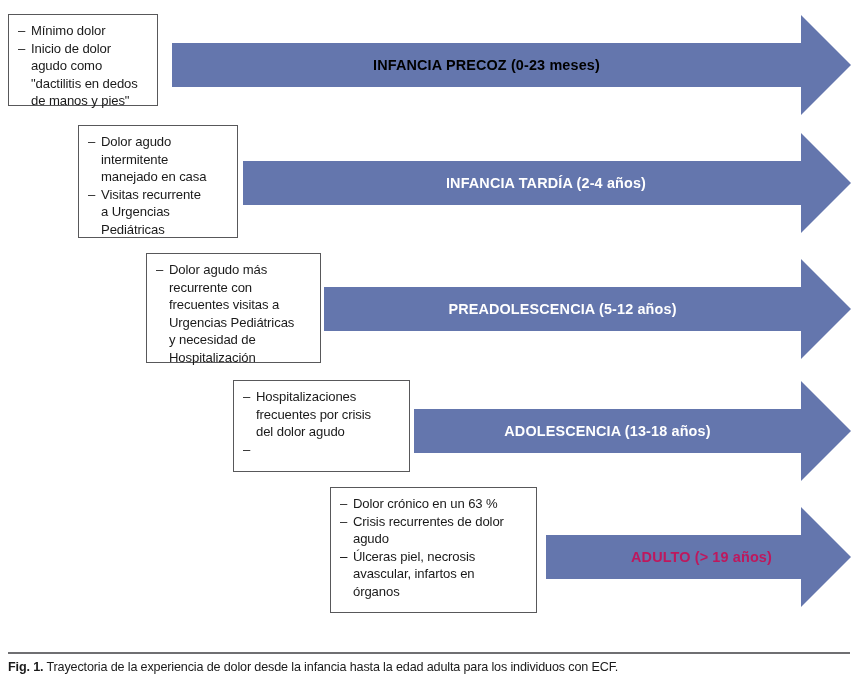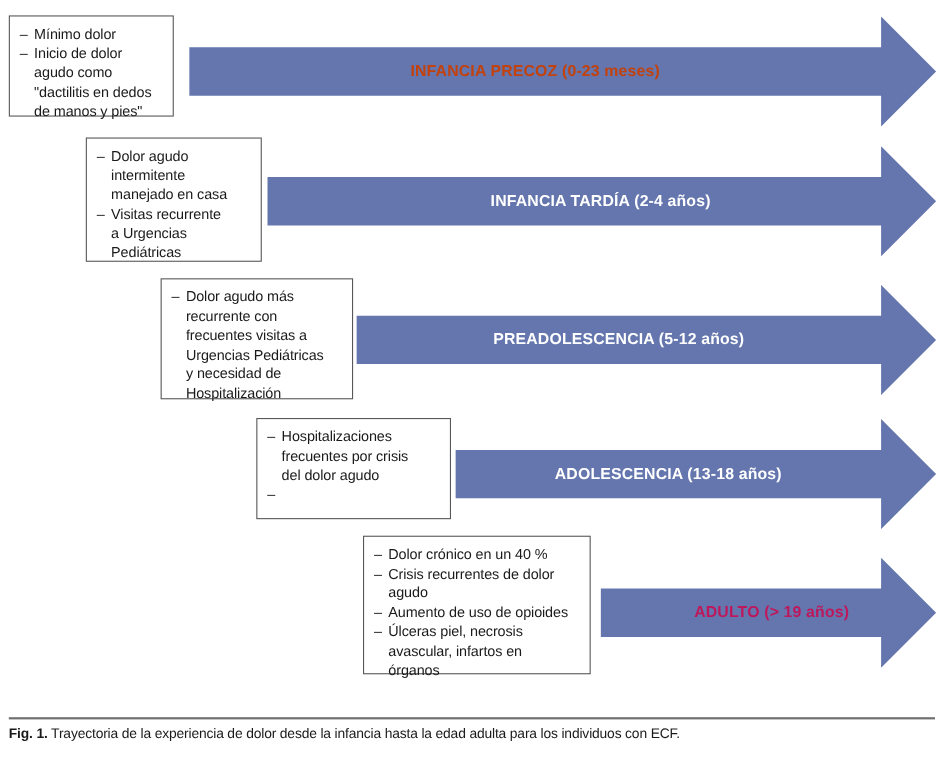--- a/index.html
+++ b/index.html
@@ -124,21 +124,21 @@
 agudo como
 "dactilitis en dedos
 de manos y pies"</span></li>
       </ul>
     </div>
 
     <div class="stage-arrow" style="left:172px; top:15px; width:679px; height:100px;">
       <svg viewBox="0 0 679 100" preserveAspectRatio="none">
         <polygon points="0,28 629,28 629,0 679,50 629,100 629,72 0,72" fill="#6476ad"></polygon>
       </svg>
-      <div class="arrow-label" style="color: #c2410c;">INFANCIA PRECOZ (0-23 meses)</div>
+      <div class="arrow-label" style="color: #000000;">INFANCIA PRECOZ (0-23 meses)</div>
     </div>
 
     <div class="info-box" style="left: 78px; top: 125px; width: 160px; height: 113px; border-color: rgb(88, 88, 90);">
       <ul>
         <li style="color: rgb(26, 26, 26);"><span class="dash">–</span><span>Dolor agudo
 intermitente
 manejado en casa</span></li>
         <li style="color: rgb(26, 26, 26);"><span class="dash">–</span><span>Visitas recurrente
 a Urgencias
 Pediátricas</span></li>
@@ -181,24 +181,24 @@
 
     <div class="stage-arrow" style="left:414px; top:381px; width:437px; height:100px;">
       <svg viewBox="0 0 437 100" preserveAspectRatio="none">
         <polygon points="0,28 387,28 387,0 437,50 387,100 387,72 0,72" fill="#6476ad"></polygon>
       </svg>
       <div class="arrow-label" style="color: rgb(255, 255, 255);">ADOLESCENCIA (13-18 años)</div>
     </div>
 
     <div class="info-box" style="left: 330px; top: 487px; width: 207px; height: 126px; border-color: rgb(88, 88, 90);">
       <ul>
-        <li style="color: rgb(26, 26, 26);"><span class="dash">–</span><span>Dolor crónico en un 40 %</span></li>
+        <li style="color: rgb(26, 26, 26);"><span class="dash">–</span><span>Dolor crónico en un 63 %</span></li>
         <li style="color: rgb(26, 26, 26);"><span class="dash">–</span><span>Crisis recurrentes de dolor
 agudo</span></li>
-        <li style="color: rgb(26, 26, 26);"><span class="dash">–</span><span>Aumento de uso de opioides</span></li>
+        <li style="color: rgb(26, 26, 26);"><span class="dash">–</span></li>
         <li style="color: rgb(26, 26, 26);"><span class="dash">–</span><span>Úlceras piel, necrosis
 avascular, infartos en
 órganos</span></li>
       </ul>
     </div>
 
     <div class="stage-arrow" style="left:546px; top:507px; width:305px; height:100px;">
       <svg viewBox="0 0 305 100" preserveAspectRatio="none">
         <polygon points="0,28 255,28 255,0 305,50 255,100 255,72 0,72" fill="#6476ad"></polygon>
       </svg>

